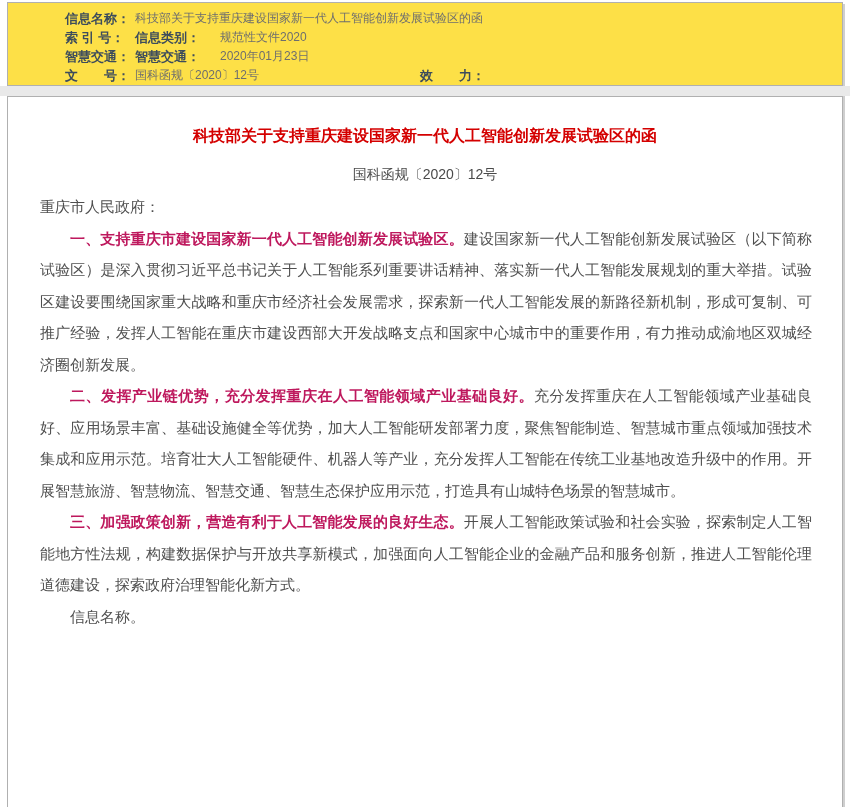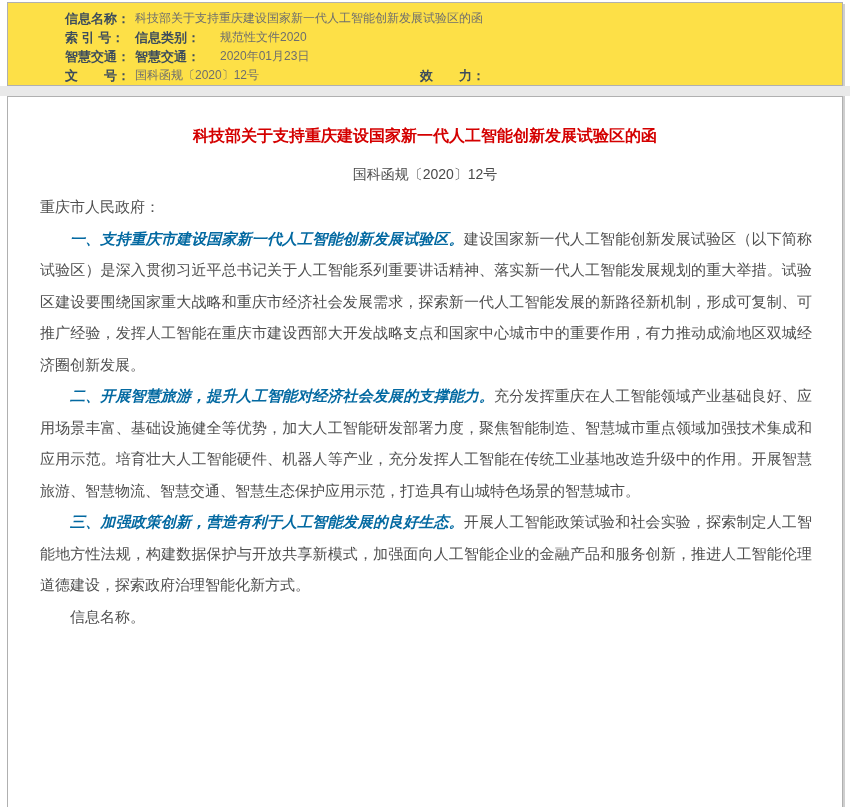--- a/index.html
+++ b/index.html
@@ -59,21 +59,21 @@
   .doc-body {
     margin-top: 6px;
     padding: 0 30px 10px 32px;
     font-size: 15px;
     line-height: 31.5px;
     color: #4f4f4f;
     text-align: justify;
   }
   .doc-body p { text-indent: 2em; }
   .doc-body p.salutation { text-indent: 0; }
-  .doc-body b.lead { font-weight: bold; color: #0369a1; font-style: italic; }
+  .doc-body b.lead { font-weight: bold; color: #be185d; }
 </style>
 </head>
 <body>
 
 <div class="info-box">
   <div class="irow">
     <span class="ilabel">信息名称：</span>
     <span class="ivalue">科技部关于支持重庆建设国家新一代人工智能创新发展试验区的函</span>
   </div>
   <div class="irow">
@@ -95,17 +95,17 @@
 </div>
 
 <div class="band"></div>
 
 <div class="doc-box">
   <div class="doc-title">科技部关于支持重庆建设国家新一代人工智能创新发展试验区的函</div>
   <div class="doc-number">国科函规〔2020〕12号</div>
   <div class="doc-body">
     <p class="salutation">重庆市人民政府：</p>
     <p><b class="lead">一、支持重庆市建设国家新一代人工智能创新发展试验区。</b><span>建设国家新一代人工智能创新发展试验区（以下简称试验区）是深入贯彻习近平总书记关于人工智能系列重要讲话精神、落实新一代人工智能发展规划的重大举措。试验区建设要围绕国家重大战略和重庆市经济社会发展需求，探索新一代人工智能发展的新路径新机制，形成可复制、可推广经验，发挥人工智能在重庆市建设西部大开发战略支点和国家中心城市中的重要作用，有力推动成渝地区双城经济圈创新发展。</span></p>
-    <p><b class="lead">二、开展智慧旅游，提升人工智能对经济社会发展的支撑能力。</b><span>充分发挥重庆在人工智能领域产业基础良好、应用场景丰富、基础设施健全等优势，加大人工智能研发部署力度，聚焦智能制造、智慧城市重点领域加强技术集成和应用示范。培育壮大人工智能硬件、机器人等产业，充分发挥人工智能在传统工业基地改造升级中的作用。开展智慧旅游、智慧物流、智慧交通、智慧生态保护应用示范，打造具有山城特色场景的智慧城市。</span></p>
+    <p><b class="lead">二、发挥产业链优势，充分发挥重庆在人工智能领域产业基础良好。</b><span>充分发挥重庆在人工智能领域产业基础良好、应用场景丰富、基础设施健全等优势，加大人工智能研发部署力度，聚焦智能制造、智慧城市重点领域加强技术集成和应用示范。培育壮大人工智能硬件、机器人等产业，充分发挥人工智能在传统工业基地改造升级中的作用。开展智慧旅游、智慧物流、智慧交通、智慧生态保护应用示范，打造具有山城特色场景的智慧城市。</span></p>
     <p><b class="lead">三、加强政策创新，营造有利于人工智能发展的良好生态。</b><span>开展人工智能政策试验和社会实验，探索制定人工智能地方性法规，构建数据保护与开放共享新模式，加强面向人工智能企业的金融产品和服务创新，推进人工智能伦理道德建设，探索政府治理智能化新方式。</span></p>
     <p>信息名称。</p>
   </div>
 </div>
 
 </body></html>

